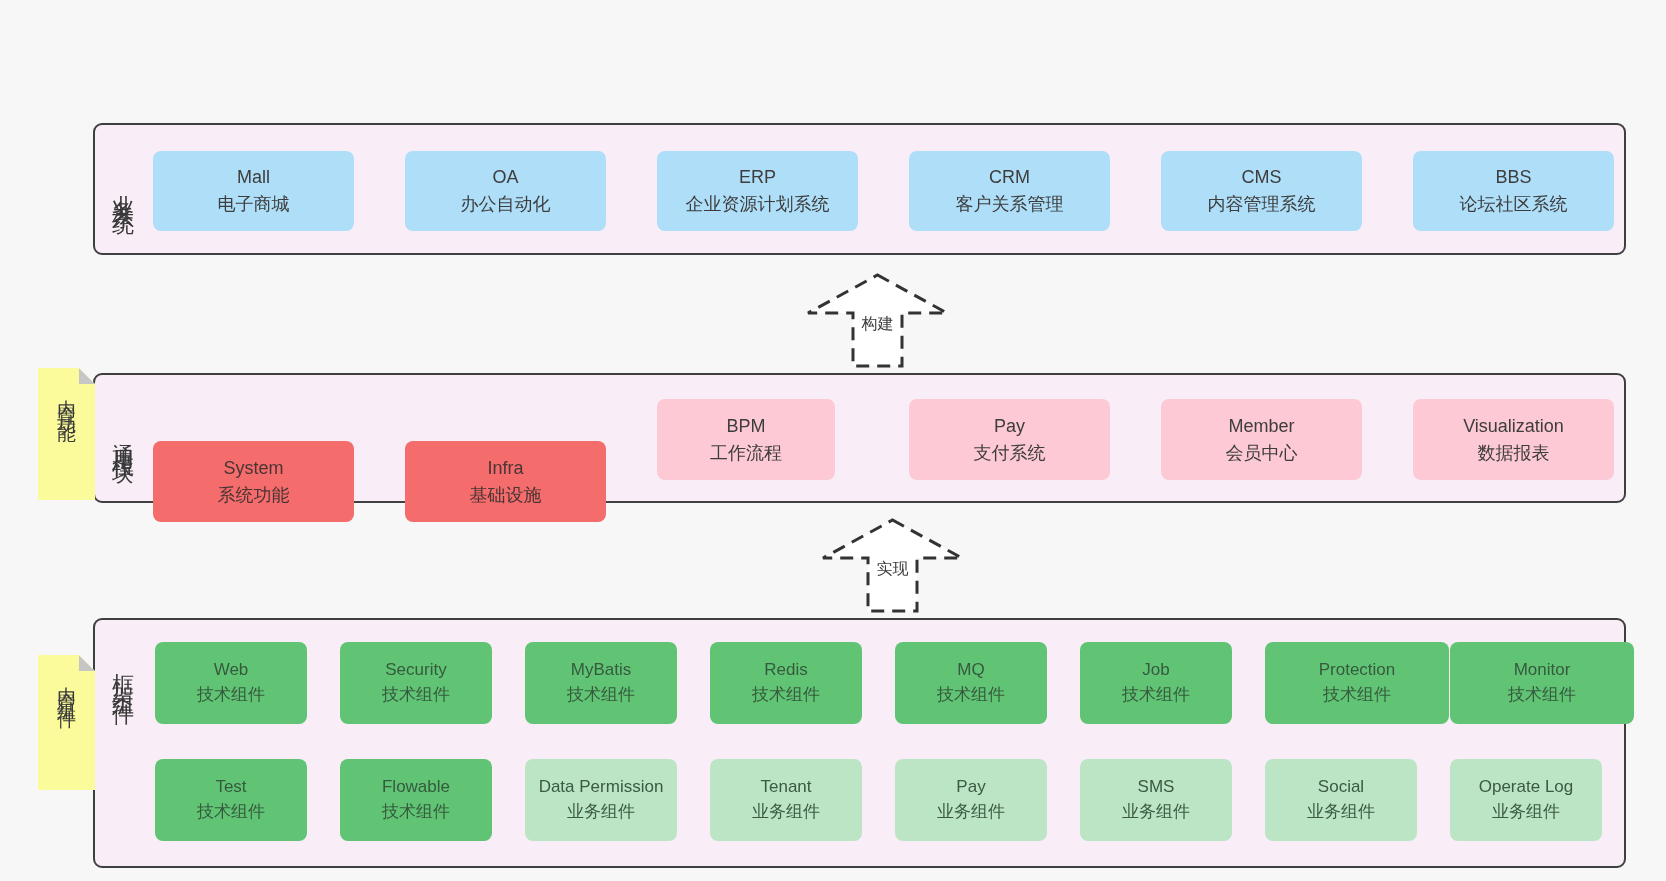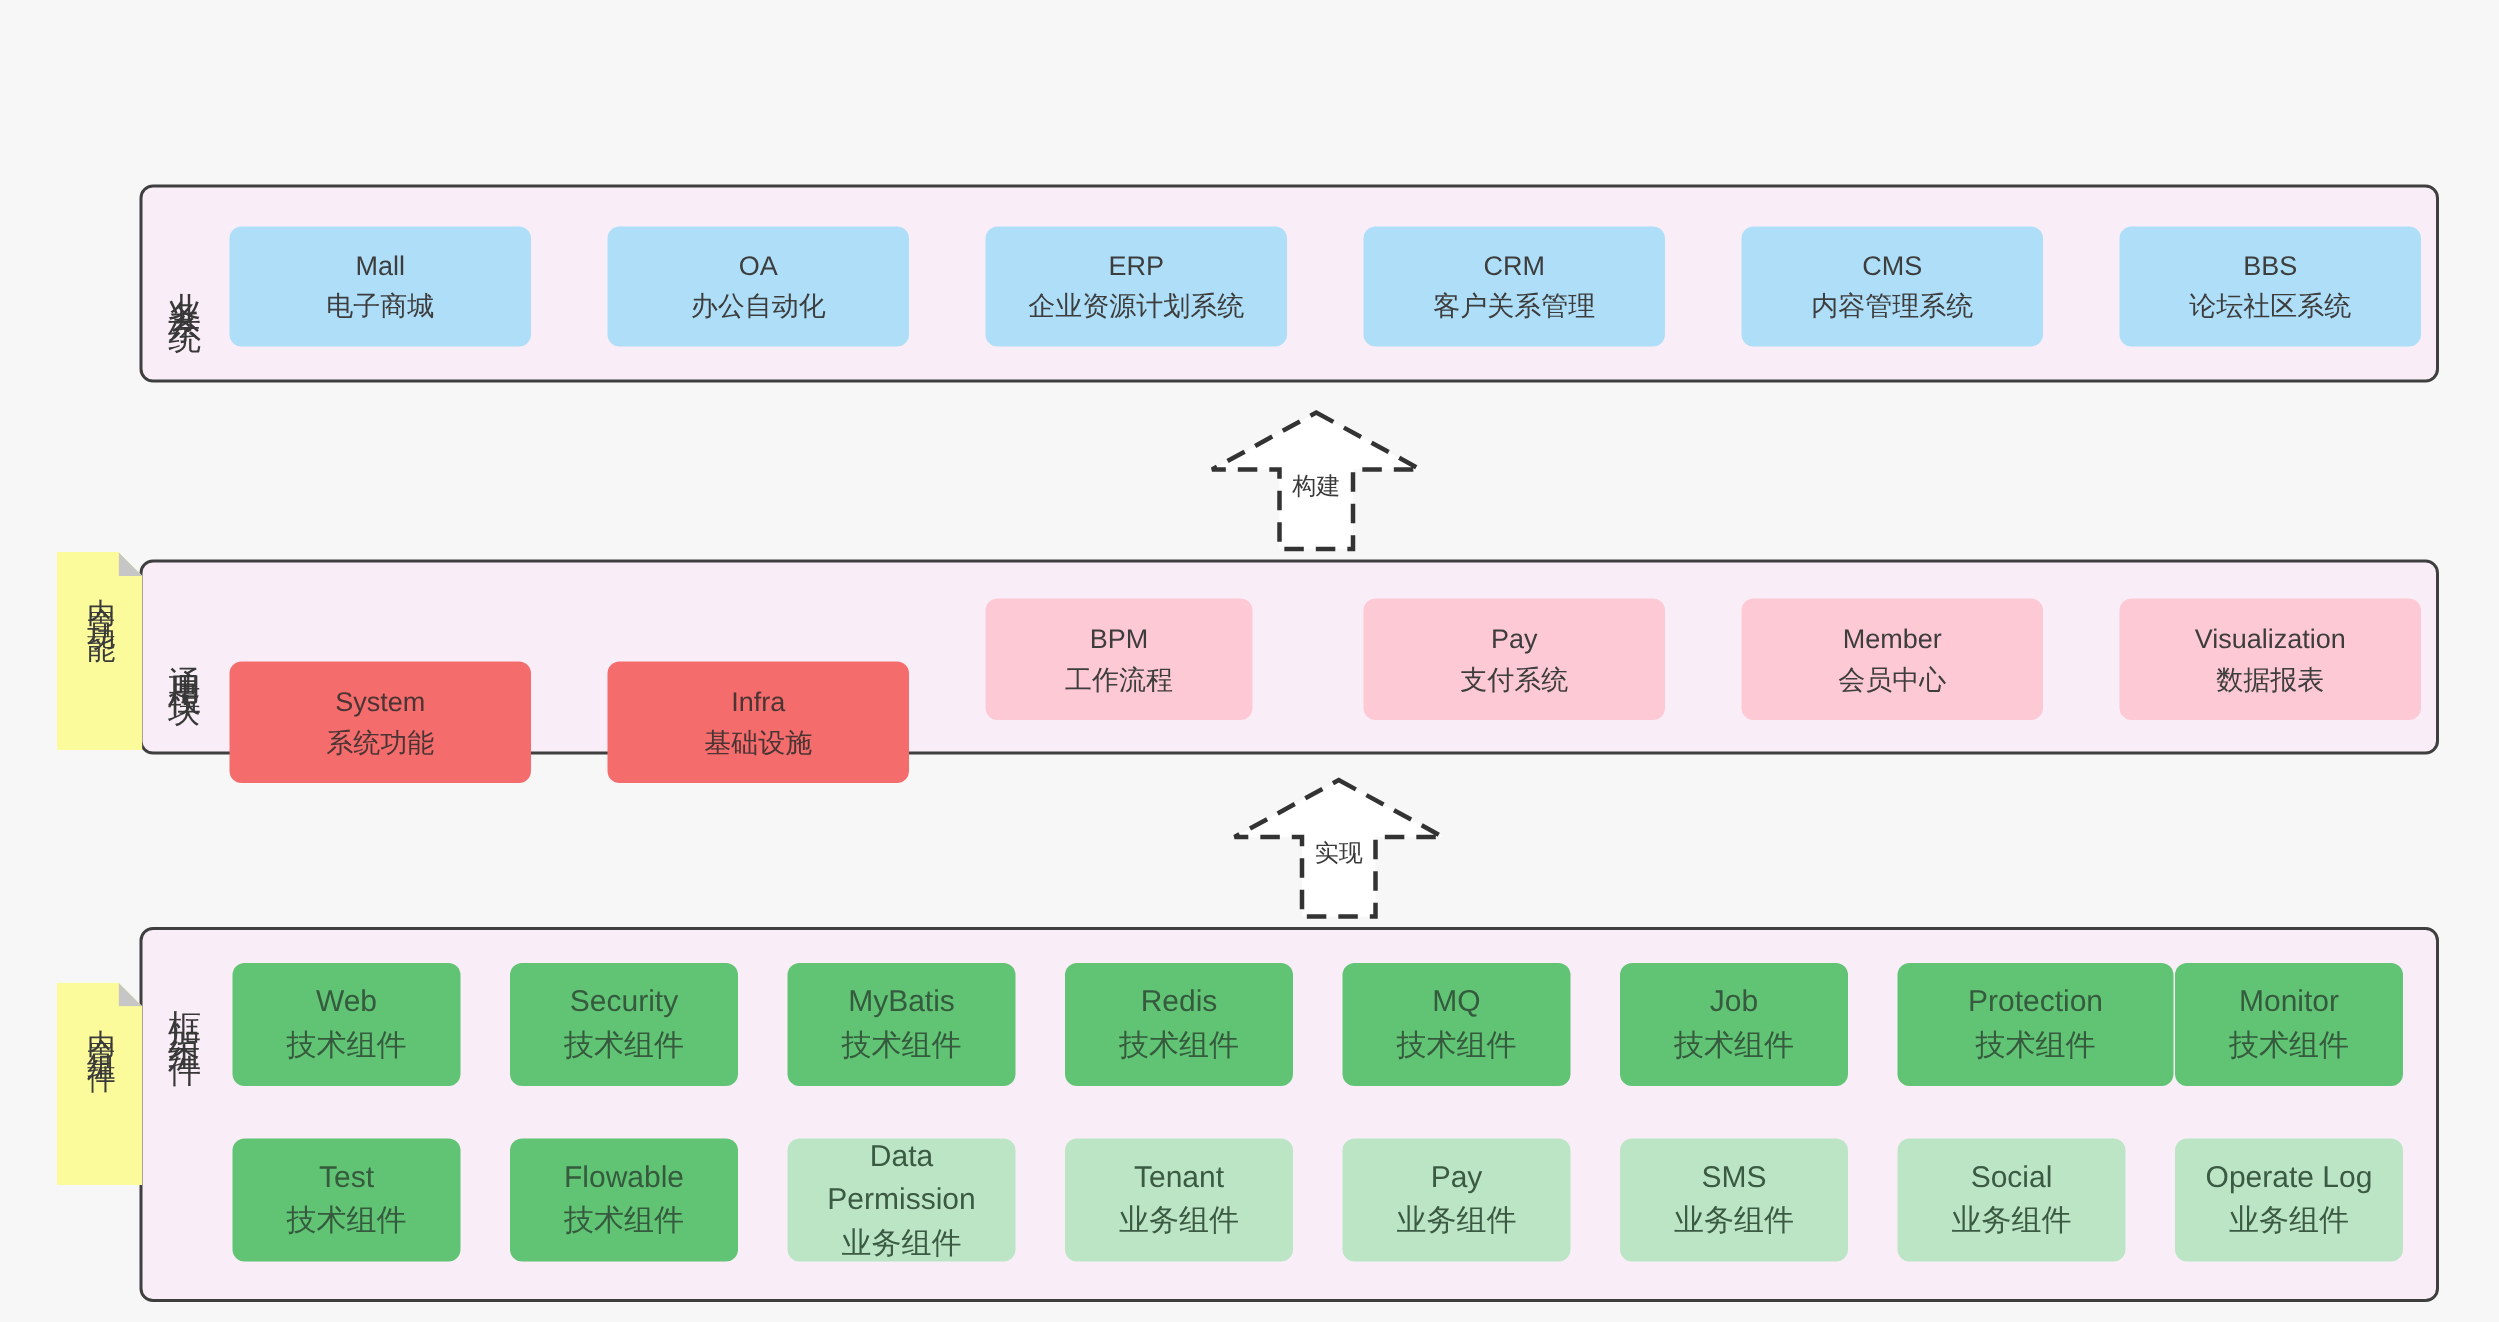--- a/index.html
+++ b/index.html
@@ -13,21 +13,21 @@
   .layer-label.v-top { top:36px; letter-spacing:10px; }
 
   .box { position:absolute; border-radius:8px; display:flex; flex-direction:column; align-items:center;
          justify-content:center; text-align:center; font-size:18px; line-height:1.5; box-sizing:border-box;
          padding:0 8px; color:#3d3d3d; }
   .v-blue   { background:#aedef8; }
   .v-red    { background:#f56c6c; color:#4a3434;margin-top:42px; }
   .v-pink   { background:#fdc9d4; }
   .v-green  { background:#61c475; color:#355a3d; }
   .v-lgreen { background:#bce5c6; color:#3b5a42; }
-  .layer3 .box { font-size:20px; line-height:1.45; padding:0 9px; }
+  .layer3 .box { font-size:17px; line-height:1.45; padding:0 9px; }
 
   .sticky { position:absolute; background:#fbfb9b; z-index:3; display:flex; justify-content:center;
             padding-top:16px; box-sizing:border-box;
             clip-path:polygon(0 0, calc(100% - 16px) 0, 100% 16px, 100% 100%, 0 100%); }
   .sticky-fold { position:absolute; top:0; right:0; width:16px; height:16px; background:#c6c6c6;
                  clip-path:polygon(0 0, 100% 100%, 0 100%); }
   .sticky-text { writing-mode:vertical-rl; text-orientation:upright; font-size:19px; letter-spacing:8px; color:#3a3a3a; }
 
   .arrow { position:absolute; width:145px; height:97px; }
   .arrow svg { display:block; }
@@ -141,21 +141,21 @@
       <div>技术组件</div>
     </div>
     <div class="box v-green" style="left:985px; top:22px; width:152px; height:82px;">
       <div>Job</div>
       <div>技术组件</div>
     </div>
     <div class="box v-green" style="left:1170px; top:22px; width:184px; height:82px;">
       <div>Protection</div>
       <div>技术组件</div>
     </div>
-    <div class="box v-green" style="left:1355px; top:22px; width:152px; height:82px;">
+    <div class="box v-green" style="left:1355px; top:22px; width:184px; height:82px;">
       <div>Monitor</div>
       <div>技术组件</div>
     </div>
 
     <div class="box v-green" style="left:60px; top:139px; width:152px; height:82px;">
       <div>Test</div>
       <div>技术组件</div>
     </div>
     <div class="box v-green" style="left:245px; top:139px; width:152px; height:82px;">
       <div>Flowable</div>

